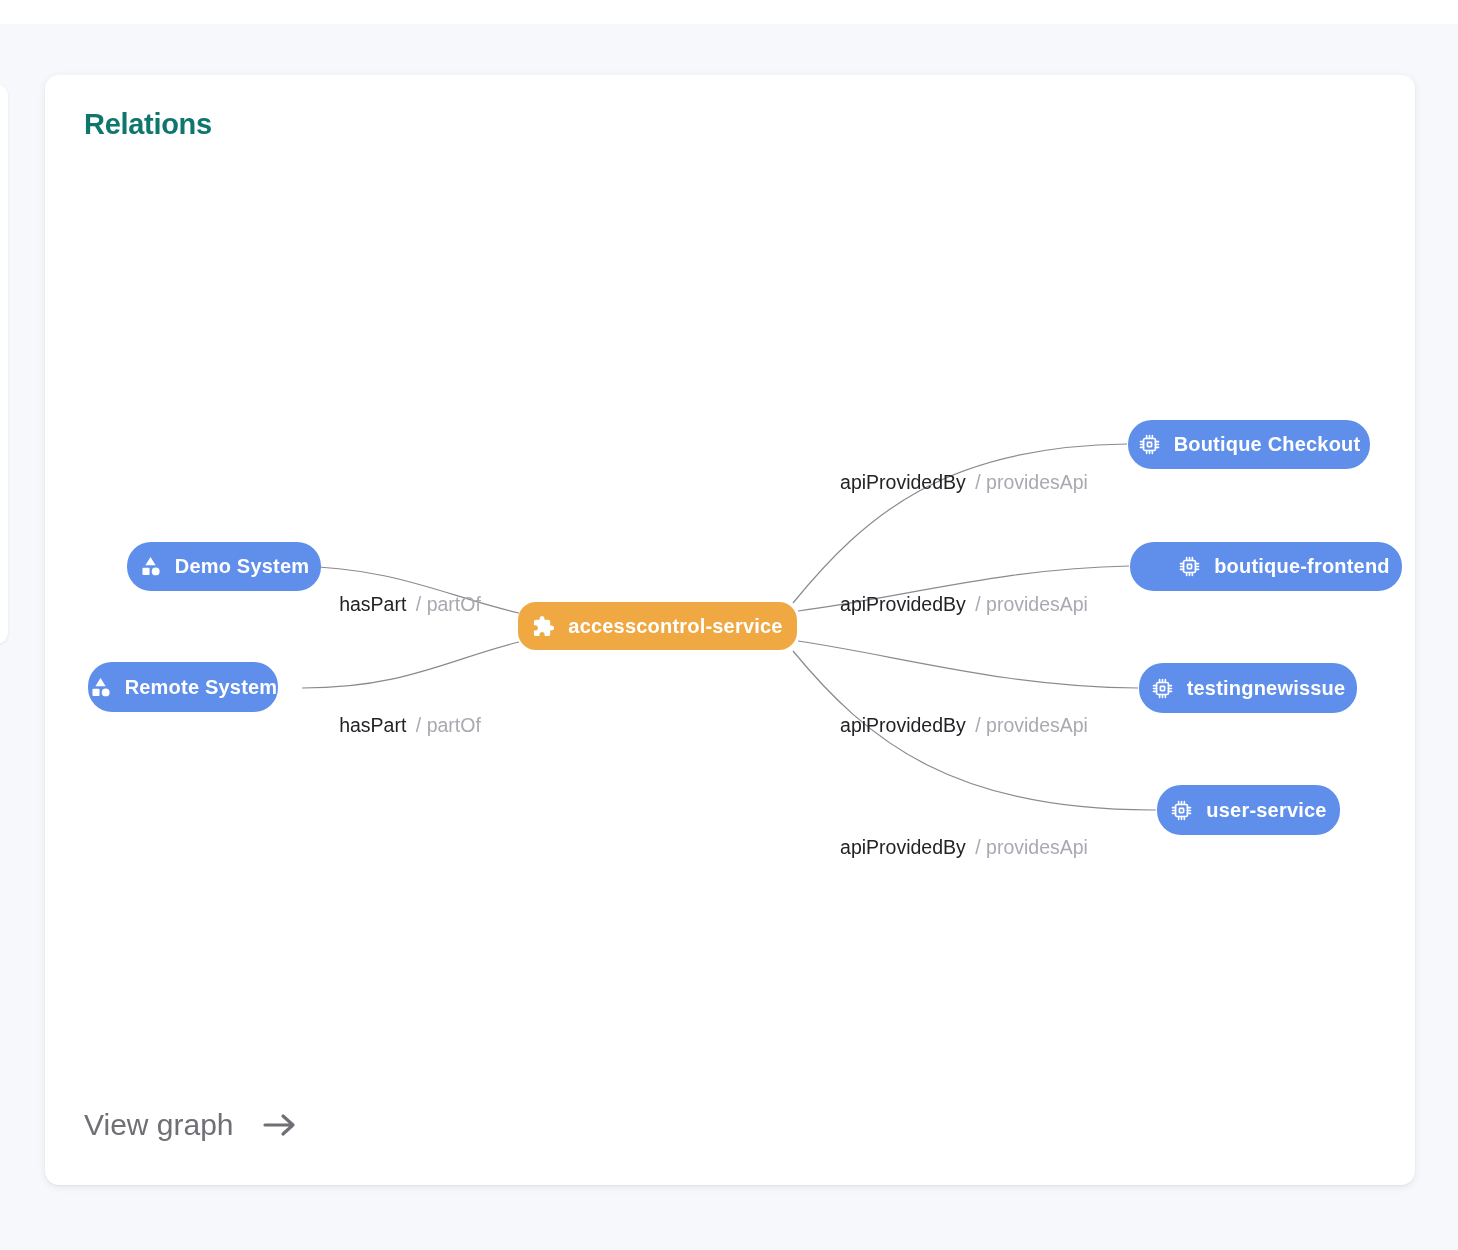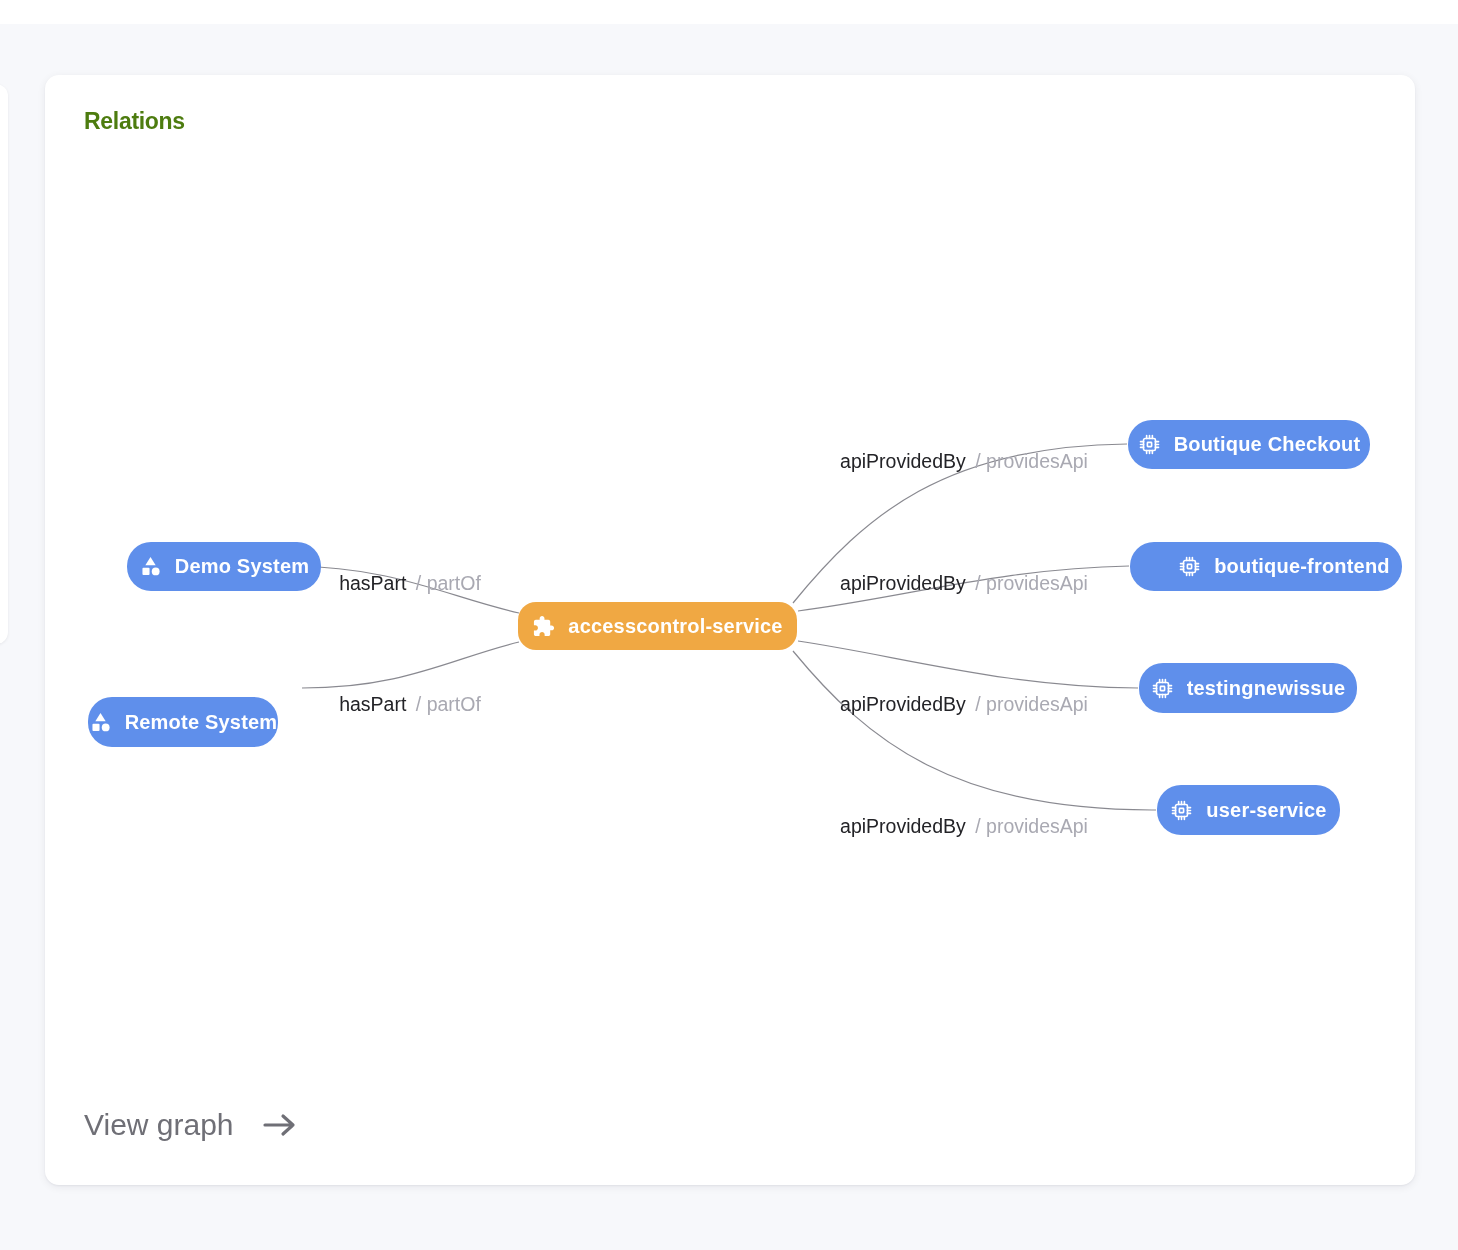--- a/index.html
+++ b/index.html
@@ -15,39 +15,39 @@
     background:#ffffff; border-radius:12px;
     box-shadow:0 1px 3px rgba(25,25,35,.08);
   }
   .relations-card {
     position:absolute; left:45px; top:75px; width:1370px; height:1110px;
     background:#ffffff; border-radius:14px;
     box-shadow:0 1px 2px rgba(20,20,40,.05), 0 2px 8px rgba(20,20,40,.07);
   }
   .card-title {
     position:absolute; left:84px; top:108px;
-    font-size:23px; font-weight:700; color:#4d7c0f; letter-spacing:-0.3px;
+    font-size:29px; font-weight:700; color:#0f766e; letter-spacing:-0.3px;
   }
   .edges-layer { position:absolute; left:0; top:0; width:1458px; height:1250px; pointer-events:none; z-index:1; }
   .edges-layer path { fill:none; stroke:#74747c; stroke-width:1.2; opacity:.85; }
 
   .node {
     position:absolute; z-index:3;
     display:flex; align-items:center; justify-content:center; gap:13px;
     border-radius:24px; color:#ffffff; cursor:pointer;
     font-size:20px; font-weight:700; letter-spacing:.2px;
   }
   .node.blue   { background:#5f8feb; }
   .node.orange { background:#f0a843; border-radius:18px; font-weight:600; }
   .node-icon { display:flex; align-items:center; justify-content:center; width:23px; height:23px; flex:0 0 auto; }
   .node-icon svg { width:23px; height:23px; display:block; }
 
   .edge-label {
     position:absolute; z-index:2; transform:translateX(-50%);
-    white-space:nowrap; font-size:19.5px; line-height:26px;
+    white-space:nowrap; font-size:19.5px; line-height:26px;margin-top:21px;
   }
   .lbl-primary   { color:#232327; font-weight:500; }
   .lbl-secondary { color:#a9a9b2; font-weight:400; margin-left:4px; }
 
   .footer-link {
     position:absolute; left:84px; top:1108px; z-index:3;
     display:flex; align-items:center; gap:28px;
     font-size:30px; font-weight:400; color:#6f6f76; cursor:pointer;
   }
   .arrow-icon { display:flex; align-items:center; }
@@ -99,21 +99,21 @@
 <div class="node blue" style="left:97px; top:542px; width:194px; height:49px;margin-left:30px;">
   <span class="node-icon">
     <svg viewBox="0 0 24 24" fill="#ffffff">
         <path d="M12 2 6.6 10.8h10.8z"></path>
         <rect x="3.6" y="13.4" width="7.4" height="7.4" rx="1"></rect>
         <circle cx="17.4" cy="17.1" r="4.1"></circle>
       </svg>
   </span>
   <span class="node-label">Demo System</span>
 </div>
-<div class="node blue" style="left:88px; top:697px; width:190px; height:50px;">
+<div class="node blue" style="left:88px; top:662px; width:190px; height:50px;">
   <span class="node-icon">
     <svg viewBox="0 0 24 24" fill="#ffffff">
         <path d="M12 2 6.6 10.8h10.8z"></path>
         <rect x="3.6" y="13.4" width="7.4" height="7.4" rx="1"></rect>
         <circle cx="17.4" cy="17.1" r="4.1"></circle>
       </svg>
   </span>
   <span class="node-label">Remote System</span>
 </div>
 

